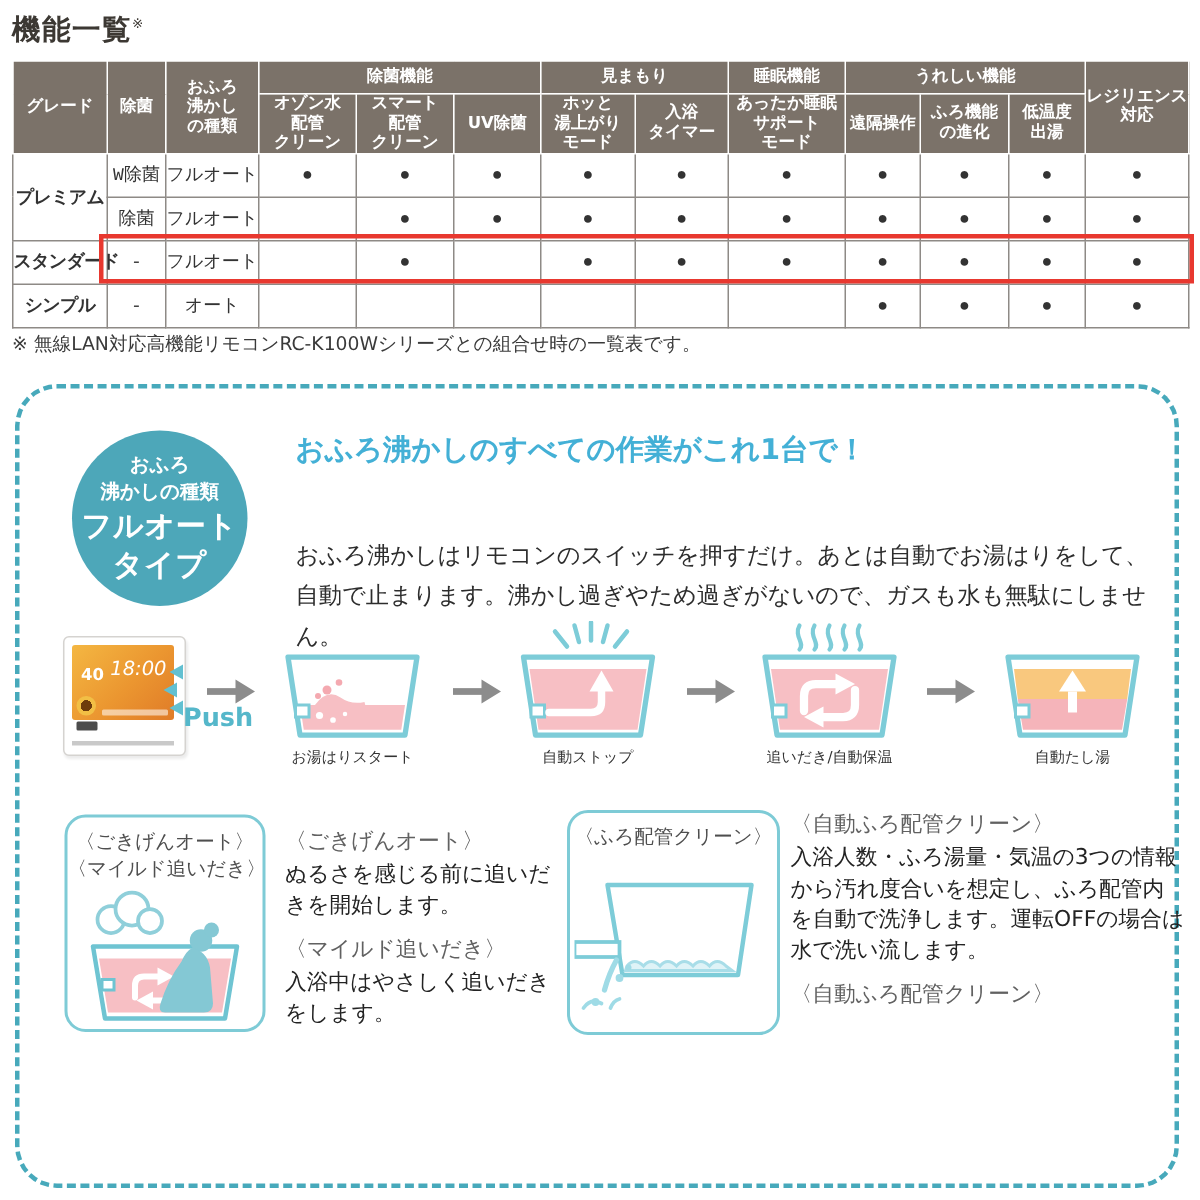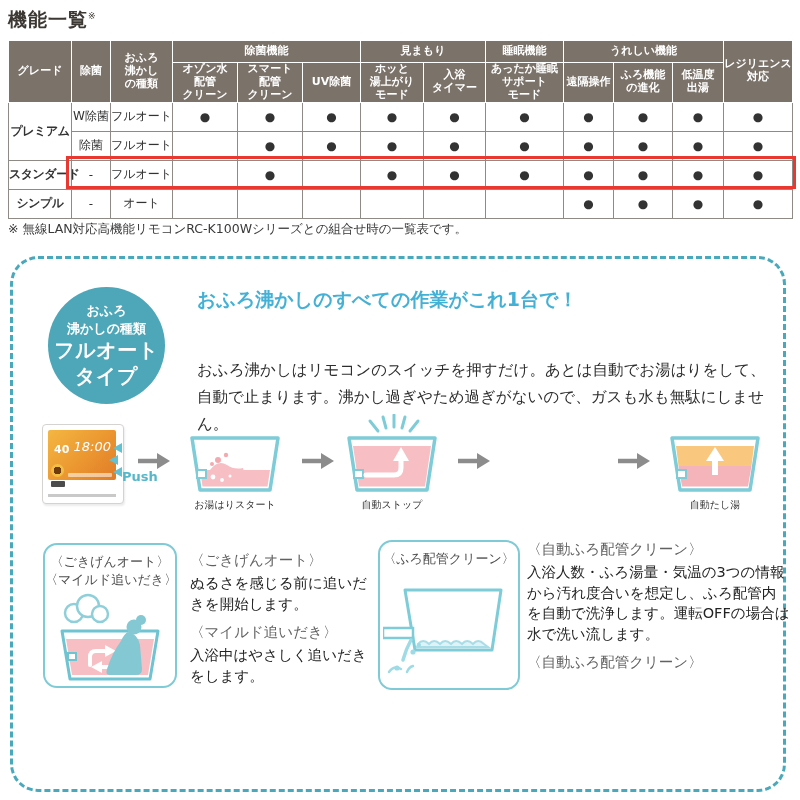--- a/index.html
+++ b/index.html
@@ -12,21 +12,21 @@
 
   
   .table-wrap{position:absolute;left:8px;top:40px;width:784px;}
   table.spec{border-collapse:collapse;table-layout:fixed;width:784px;}
   table.spec th{background:#7b7269;color:#fff;font-size:11px;font-weight:bold;
                 border:1px solid #fff;text-align:center;vertical-align:middle;
                 white-space:pre-line;line-height:1.18;padding:0;}
   table.spec thead tr.grp{height:22px;}
   table.spec thead tr.sub{height:38px;}
   table.spec td{border:1px solid #8e8a86;font-size:12px;text-align:center;vertical-align:middle;
-                height:28px;padding:0;color:#333;background:#fff;white-space:nowrap;}
+                height:28px;padding:0;color:#333;background:#fff;white-space:nowrap;font-family:Liberation Mono, monospace;}
   td.grade{font-weight:bold;font-size:12px;letter-spacing:-0.5px;}
   td.g-premium{color:#c8a06a;}
   td.g-standard{color:#4593ce;}
   td.g-simple{color:#63a9de;}
   td.dot{font-size:13px;color:#141414;}
   .hl-box{position:absolute;left:58px;top:116px;width:730px;height:33px;
           border:3px solid #e8382f;box-sizing:border-box;z-index:5;pointer-events:none;}
   .note{position:absolute;left:8px;top:221px;font-size:12.5px;color:#3a3a3a;}
 
   
@@ -52,21 +52,21 @@
   .remote .time{position:absolute;right:5px;top:9px;font-size:13px;color:#fff;font-style:italic;}
   .remote .sun{position:absolute;left:3px;bottom:3px;width:13px;height:13px;border-radius:50%;
                background:radial-gradient(circle,#6e3c0c 40%,#f2bf45 41%);}
   .remote .scr-bar{position:absolute;left:20px;bottom:3px;width:44px;height:4px;background:rgba(255,255,255,0.55);border-radius:1px;}
   .remote .btn{position:absolute;left:8px;top:56px;width:14px;height:6px;background:#4c4c4c;border-radius:1px;}
   .remote .txtrow{position:absolute;left:5px;top:69px;width:68px;height:3px;background:#c9c9c9;}
   .push-chevrons{position:absolute;left:113px;top:443px;display:flex;flex-direction:column;gap:2px;z-index:3;}
   .push-chevrons i{width:0;height:0;border-top:5px solid transparent;border-bottom:5px solid transparent;
                    border-right:9px solid #62c0d1;display:block;}
   .push-chevrons i:nth-child(2){margin-left:-4px;}
-  .push-label{position:absolute;left:122px;top:469px;font-size:13px;font-weight:bold;color:#55b7ca;z-index:3;}
+  .push-label{position:absolute;left:122px;top:469px;font-size:17px;font-weight:bold;color:#55b7ca;z-index:3;}
 
   
   .detail-box{position:absolute;border:2.5px solid #7ecbd6;border-radius:14px;box-sizing:border-box;background:#fff;}
   .detail-box .bx-label{font-size:13px;color:#4e4e4e;text-align:center;line-height:1.4;margin-top:8px;white-space:nowrap;}
   .dt-col{position:absolute;font-size:14.5px;word-break:break-all;}
   .dt-title{color:#616161;margin-bottom:3px;}
   .dt-body{color:#232323;line-height:1.42;margin-bottom:9px;}
 </style>
 </head>
 <body>
@@ -272,20 +272,41 @@
       </g>
       <path d="M12,24 L98,24 L90,76 L20,76 Z" fill="#fff" stroke="#7dccd8" stroke-width="3.5" stroke-linejoin="round"></path>
       <polygon points="16,32 94,32 88,72.5 22,72.5" fill="#f7bfc4"></polygon>
       <rect x="17" y="56" width="9" height="8" fill="#fff" stroke="#7dccd8" stroke-width="2"></rect>
       <path d="M29,61 L57,61 Q64,61 64,54 L64,46" fill="none" stroke="#fff" stroke-width="5" stroke-linecap="round" stroke-linejoin="round"></path>
       <polygon points="56,47 72,47 64,33" fill="#fff"></polygon>
     </svg>
     <div class="step-label">自動ストップ</div>
   </div>
 
+  <div class="flow-item" style="left:498px">
+    <svg width="110" height="100" viewBox="0 0 110 100">
+      <g stroke="#7dccd8" stroke-width="2.8" stroke-linecap="round" fill="none">
+        <path d="M35,19 C39,15 31,10 35,3"></path>
+          <path d="M45,19 C49,15 41,10 45,3"></path>
+        <path d="M55,19 C59,15 51,10 55,3"></path>
+          <path d="M65,19 C69,15 61,10 65,3"></path>
+        <path d="M75,19 C79,15 71,10 75,3"></path>
+      </g>
+      <path d="M12,24 L98,24 L90,76 L20,76 Z" fill="#fff" stroke="#7dccd8" stroke-width="3.5" stroke-linejoin="round"></path>
+      <polygon points="16,32 94,32 88,72.5 22,72.5" fill="#f7bfc4"></polygon>
+      <rect x="17" y="56" width="9" height="8" fill="#fff" stroke="#7dccd8" stroke-width="2"></rect>
+      <g stroke="#fff" stroke-width="5.5" fill="none" stroke-linecap="round" stroke-linejoin="round">
+        <path d="M38,60 L38,50 Q38,42 46,42 L60,42"></path>
+        <path d="M72,46 L72,56 Q72,64 64,64 L50,64"></path>
+      </g>
+      <polygon points="59,35 59,49 72,42" fill="#fff"></polygon>
+      <polygon points="51,57 51,71 38,64" fill="#fff"></polygon>
+    </svg>
+    <div class="step-label">追いだき/自動保温</div>
+  </div>
 
   <div class="flow-item" style="left:660px">
     <svg width="110" height="100" viewBox="0 0 110 100">
       <path d="M12,24 L98,24 L90,76 L20,76 Z" fill="#fff" stroke="#7dccd8" stroke-width="3.5" stroke-linejoin="round"></path>
       <polygon points="16,32 94,32 91.5,52 18.5,52" fill="#f9c87e"></polygon>
       <polygon points="18.5,52 91.5,52 88,72.5 22,72.5" fill="#f5b4ba"></polygon>
       <rect x="17" y="56" width="9" height="8" fill="#fff" stroke="#7dccd8" stroke-width="2"></rect>
       <line x1="55" y1="61" x2="55" y2="47" stroke="#fff" stroke-width="6"></line>
       <polygon points="46,47 64,47 55,33" fill="#fff"></polygon>
     </svg>

